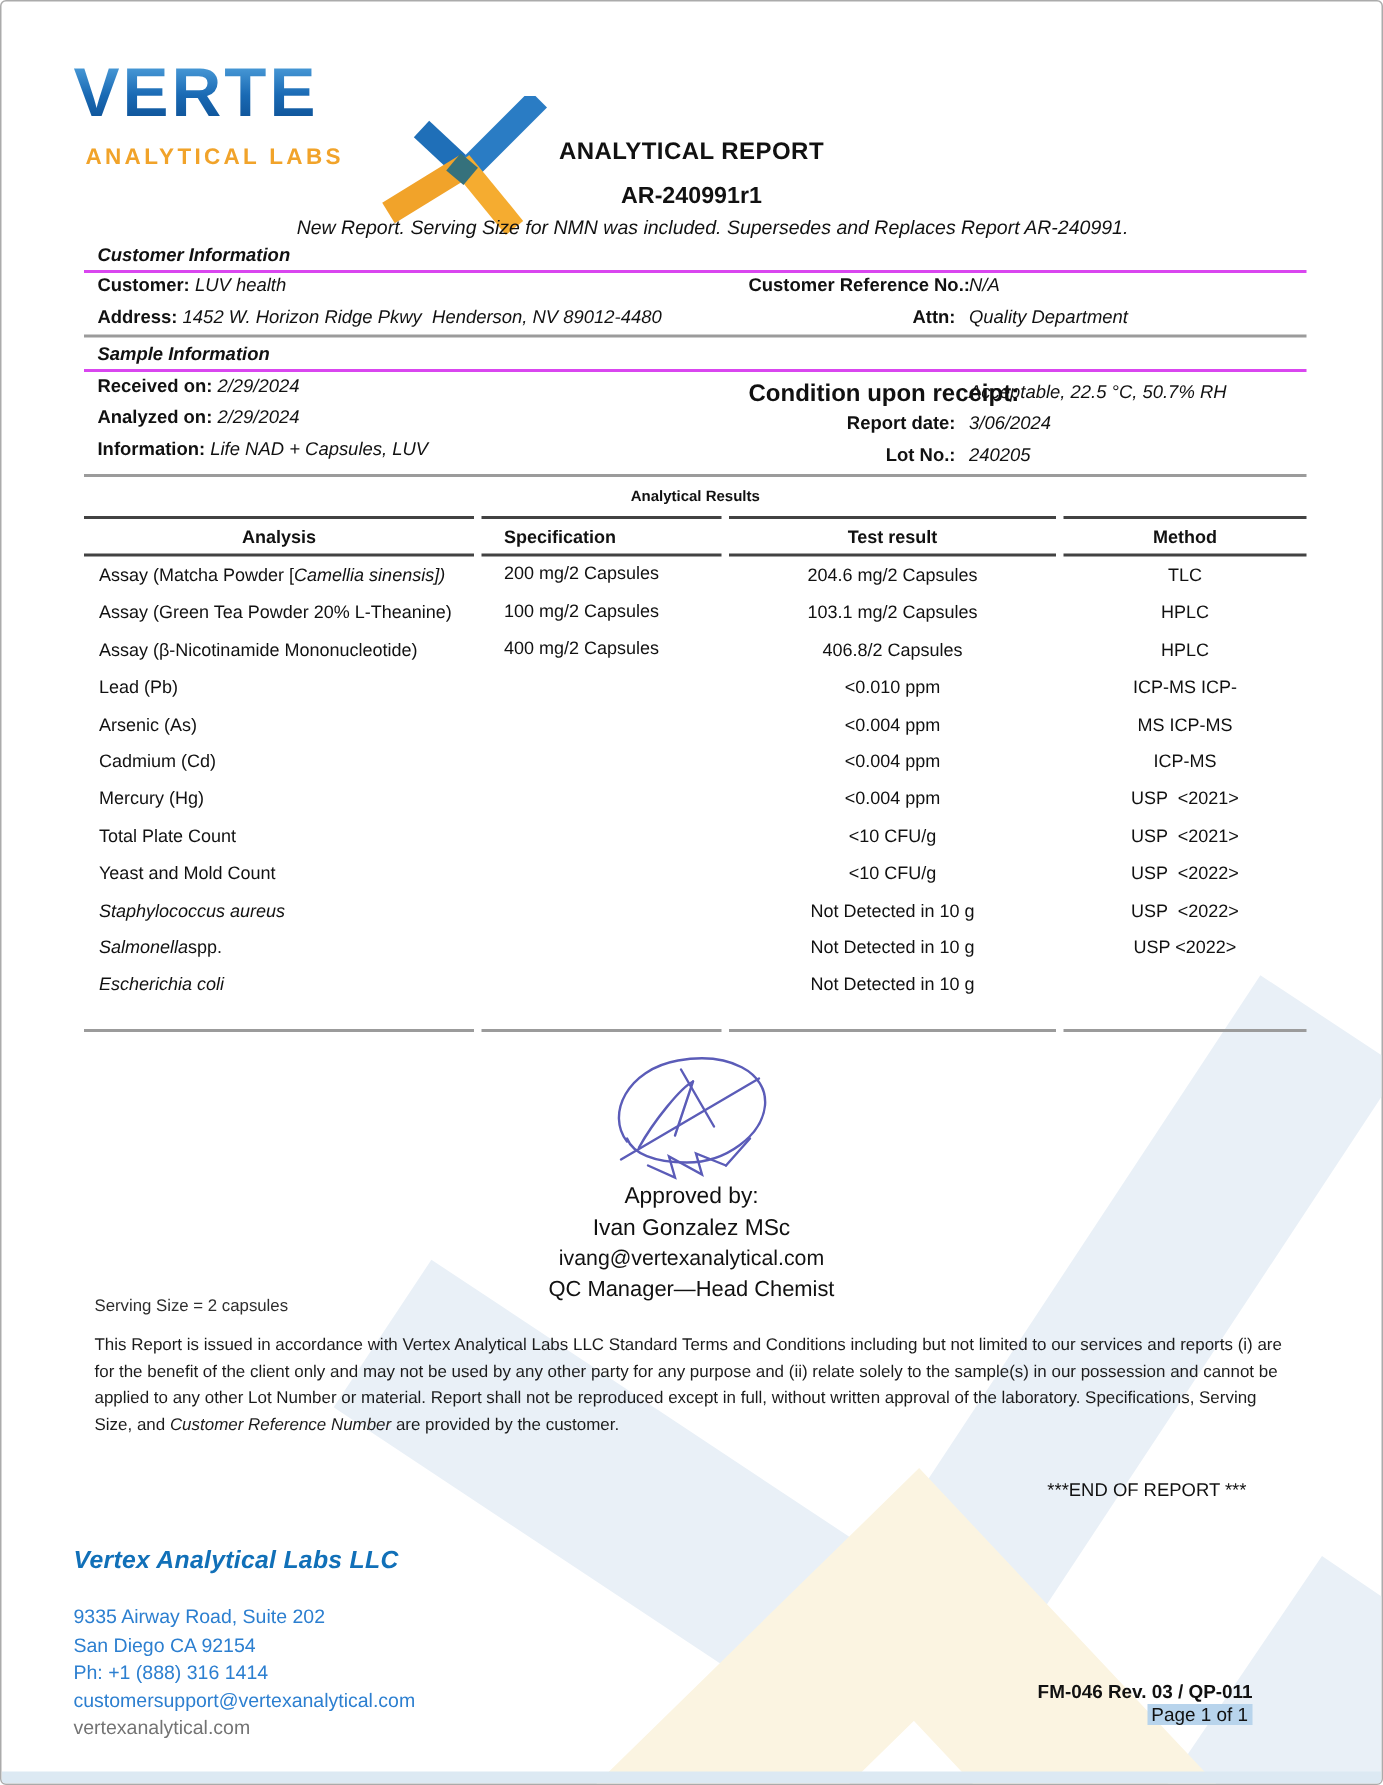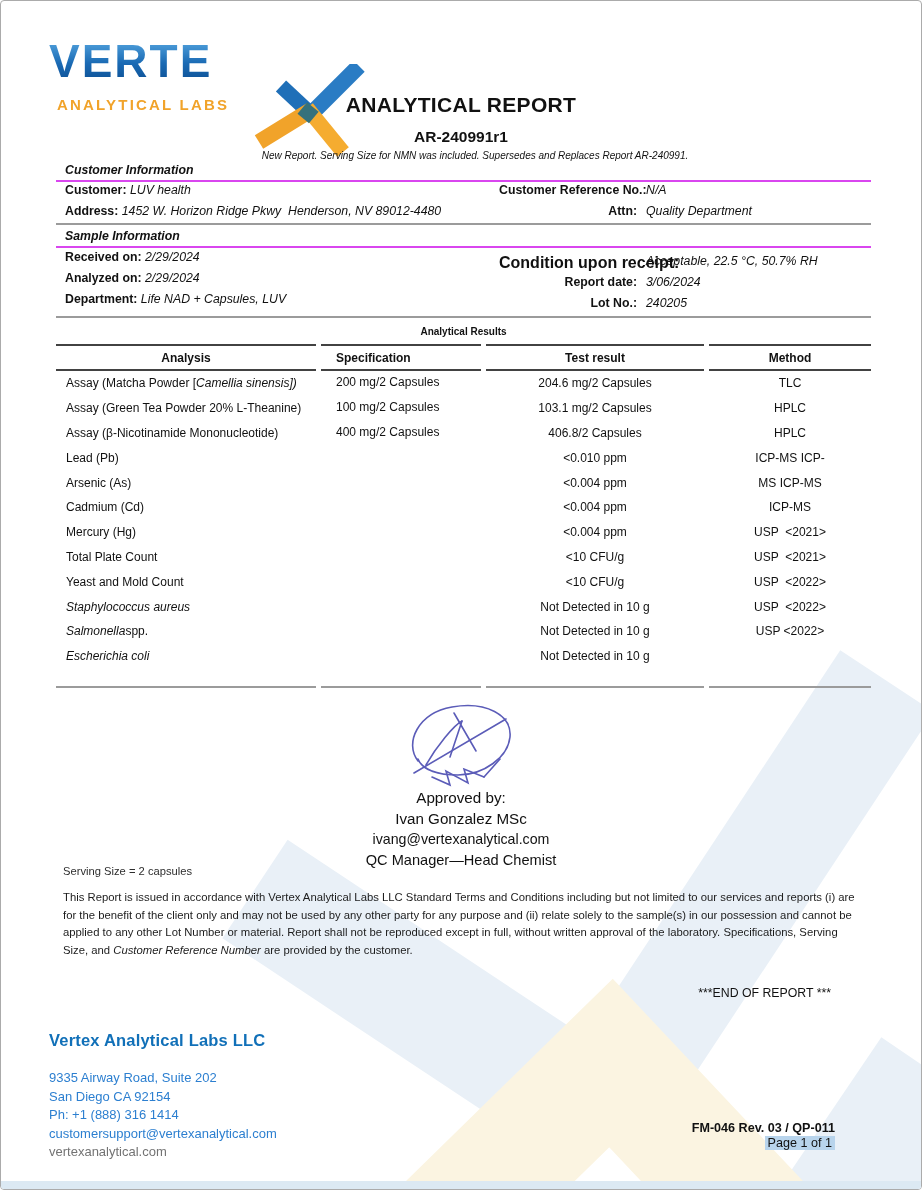--- a/index.html
+++ b/index.html
@@ -11,23 +11,23 @@
   
   .logo{position:absolute;left:42px;top:21px;width:290px;height:86px;margin-top:12px;}
   .logo-word{position:absolute;left:6px;top:4px;font-size:46px;font-weight:800;letter-spacing:2px;
     background:linear-gradient(180deg,#58a9e2 0%,#1a6ab4 55%,#0c4e92 100%);
     -webkit-background-clip:text;background-clip:text;color:transparent;line-height:1;}
   .logo-x{position:absolute;left:200px;top:30px;}
   .logo-tag{position:absolute;left:14px;top:62px;font-size:15px;font-weight:bold;letter-spacing:2.2px;color:#f1a32a;}
 
   
   .titles{position:absolute;left:0;top:92px;width:100%;text-align:center;}
-  .t-main{font-size:21px;font-weight:bold;letter-spacing:.3px;}
+  .t-main{font-size:16px;font-weight:bold;letter-spacing:.3px;}
   .t-no{font-size:15.5px;font-weight:bold;margin-top:11px;}
-  .t-note{font-size:10px;font-style:italic;margin-top:4px;margin-left:28px;}
+  .t-note{font-size:13px;font-style:italic;margin-top:4px;margin-left:28px;}
 
   
   .info{position:absolute;left:55px;top:160px;width:815px;font-size:12.3px;}
   .sec-head{position:absolute;left:0;width:815px;font-weight:bold;font-style:italic;padding:2px 0 3px 9px;border-bottom:2px solid #d946ef;box-sizing:border-box;}
   .sep{position:absolute;left:0;width:815px;border-top:2px solid #9b9b9b;}
   .il-row{position:absolute;left:9px;white-space:nowrap;}
   .il-row b{font-weight:bold;}
   .il-row i{font-style:italic;}
   .ir-row{position:absolute;right:0;width:372px;display:flex;white-space:nowrap;}
   .ir-label{width:138px;text-align:right;font-weight:bold;flex:none;}
@@ -52,21 +52,21 @@
   .ap-1,.ap-2{font-size:15.2px;}
   .ap-3{font-size:14.2px;}
   .ap-4{font-size:14.6px;}
 
   .serving{position:absolute;left:62px;top:864px;font-size:11.2px;color:#2e2e2e;}
   .disclaimer{position:absolute;left:62px;top:888px;width:802px;font-size:11.3px;line-height:17.7px;color:#1c1c1c;}
   .disclaimer .it{font-style:italic;}
   .endmark{position:absolute;right:90px;top:985px;font-size:12.3px;}
 
   
-  .f-company{position:absolute;left:48px;top:1030px;font-size:16.5px;font-weight:bold;color:#1170b8;letter-spacing:.2px;}
+  .f-company{position:absolute;left:48px;top:1030px;font-size:16.5px;font-weight:bold;color:#1170b8;letter-spacing:.2px;font-style:italic;}
   .f-addr{position:absolute;left:48px;top:1068px;font-size:13px;line-height:18.6px;color:#2c7fd0;}
   .f-web{color:#737373;}
   .formref{position:absolute;right:86px;top:1120px;text-align:right;font-size:12.6px;line-height:15px;}
   .formref .fr1{font-weight:bold;text-align:right;}
   .formref .fr2 span{background:#b8d4ec;padding:0 3px;}
 </style>
 </head>
 <body>
 
 <div class="page">
@@ -120,21 +120,21 @@
       <div class="sep" style="top:62px"></div>
       <div class="sec-head" style="top:66px">Sample Information</div>
 
       <div class="il-row" style="top:89px">
         <b>Received on:</b>&nbsp;<i>2/29/2024</i>
       </div>
       <div class="il-row" style="top:110px">
         <b>Analyzed on:</b>&nbsp;<i>2/29/2024</i>
       </div>
       <div class="il-row" style="top:131px">
-        <b>Department:</b>&nbsp;<i>Life NAD + Capsules, LUV</i>
+        <b>Information:</b>&nbsp;<i>Life NAD + Capsules, LUV</i>
       </div>
       <div class="ir-row" style="top:93px">
         <span class="ir-label" style="font-size:16px">Condition upon receipt:</span>
         <span class="ir-value">Acceptable, 22.5 °C, 50.7% RH</span>
       </div>
       <div class="ir-row" style="top:114px">
         <span class="ir-label">Report date:</span>
         <span class="ir-value">3/06/2024</span>
       </div>
       <div class="ir-row" style="top:135px">

